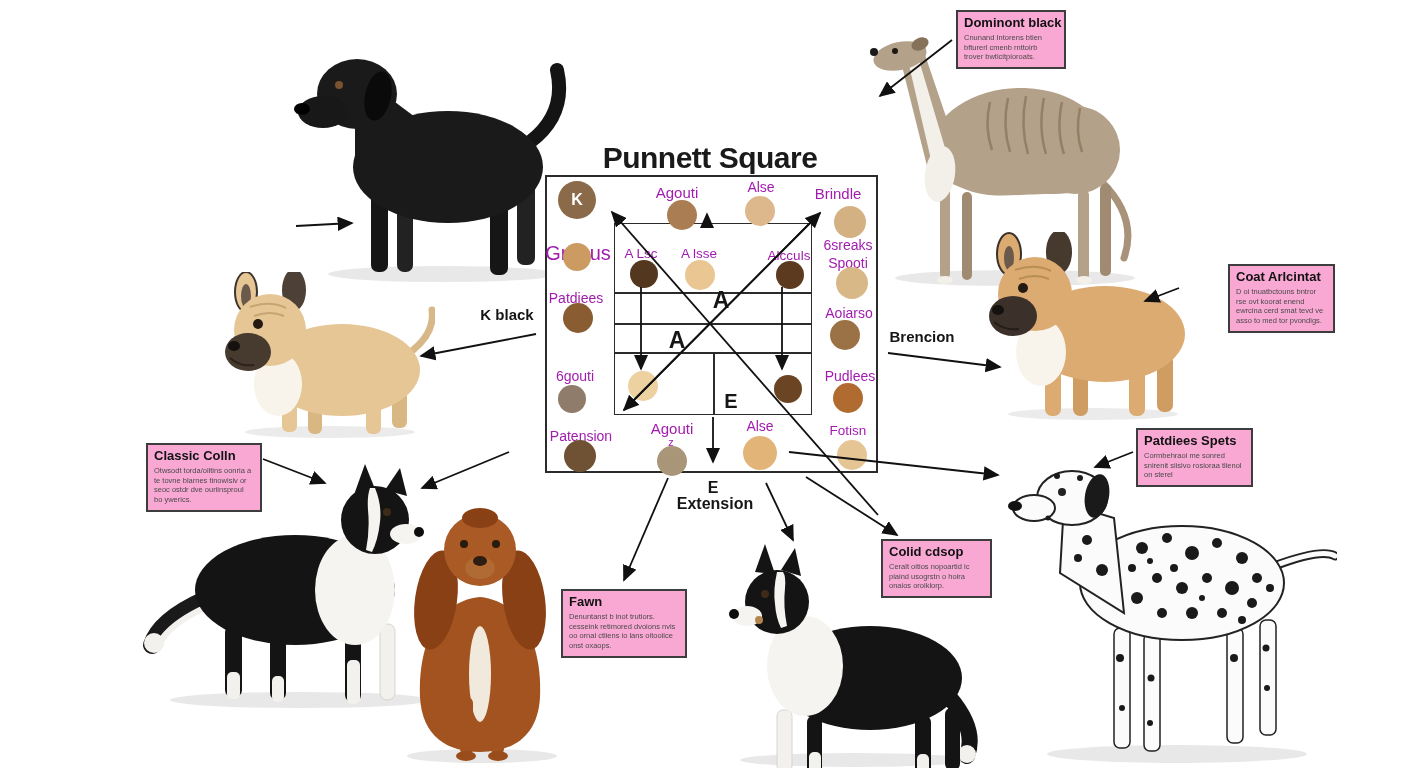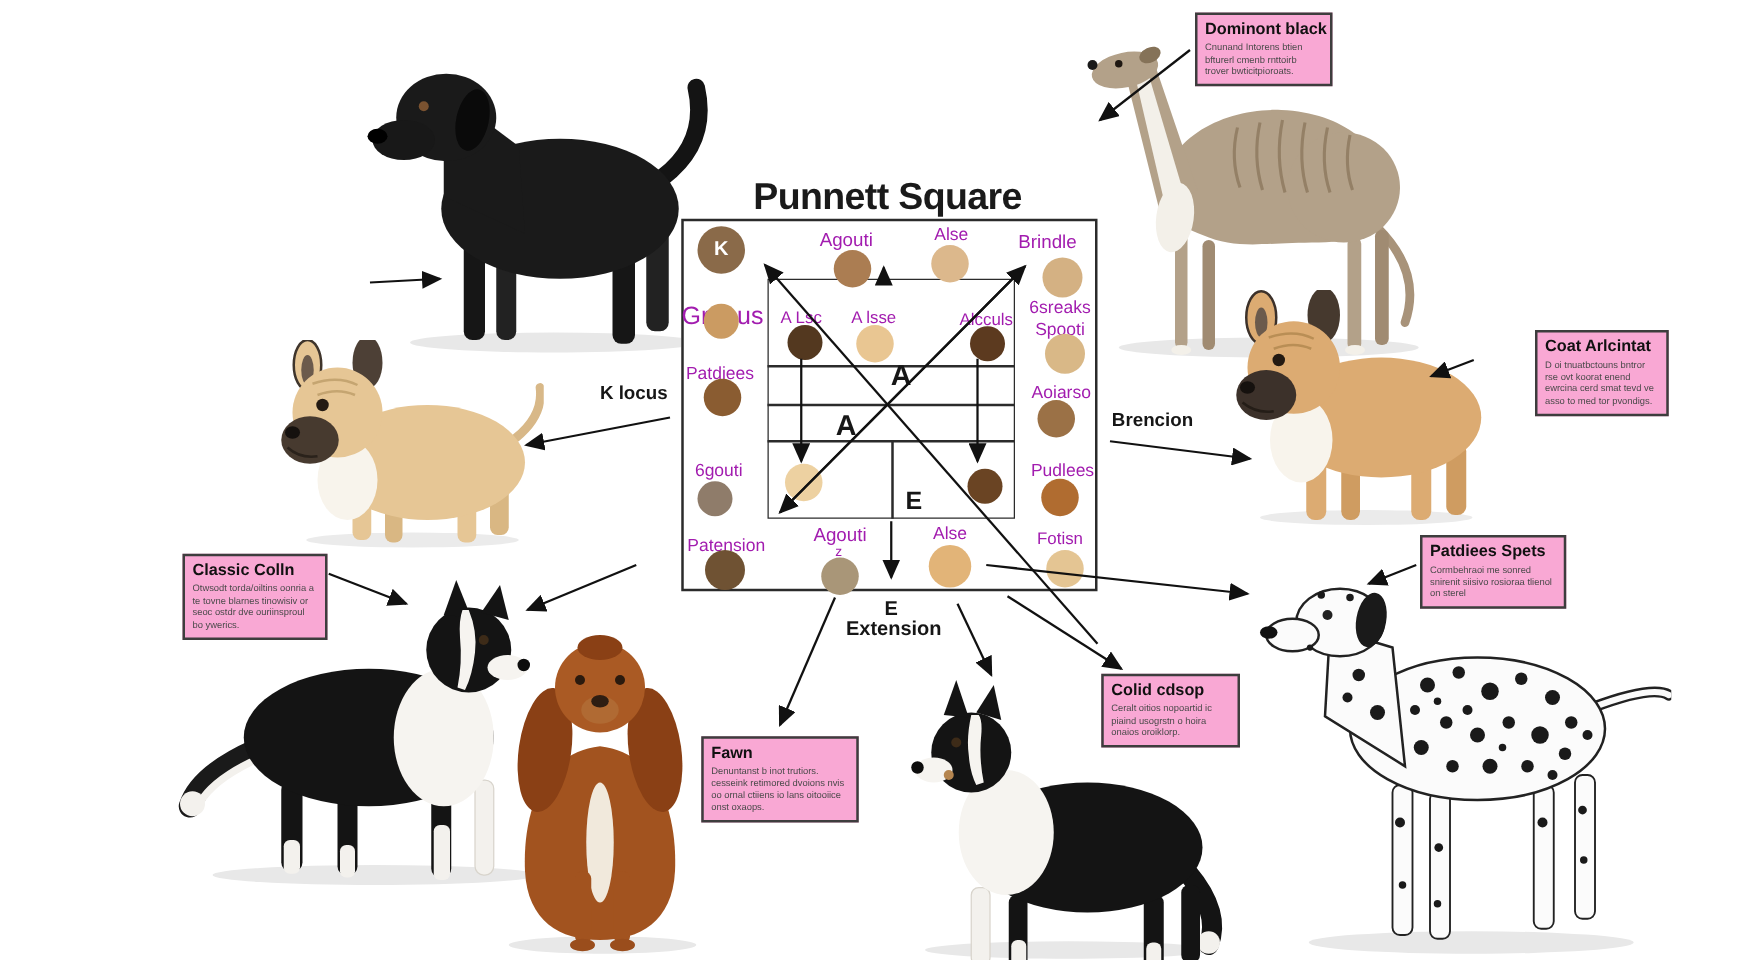--- a/index.html
+++ b/index.html
@@ -289,21 +289,21 @@
 
   <div class="circle" style="left: 643px; top: 386px; width: 30px; height: 30px; background: rgb(237, 209, 161);"></div>
   <div class="circle" style="left: 788px; top: 389px; width: 28px; height: 28px; background: rgb(106, 68, 35);"></div>
 
   <div class="letter" style="left:721px;top:287px;font-size:23px;">A</div>
   <div class="letter" style="left:677px;top:327px;font-size:23px;">A</div>
   <div class="letter" style="left:731px;top:390px;font-size:20px;">E</div>
   <div class="letter" style="left:713px;top:479px;font-size:16px;">E</div>
   <div class="letter" style="left:715px;top:495px;font-size:16px;">Extension</div>
 
-  <div class="letter" style="left:507px;top:306px;font-size:15px;">K locus</div>
+  <div class="letter" style="left:507px;top:306px;font-size:15px;">K black</div>
   <div class="letter" style="left:922px;top:328px;font-size:15px;">Brencion</div>
 
   <svg class="overlay" width="1408" height="768" viewBox="0 0 1408 768">
     <defs>
       <marker id="ah" markerWidth="10" markerHeight="8" refX="8" refY="4" orient="auto">
         <path d="M0,0 L9,4 L0,8 Z" fill="#111"></path>
       </marker>
     </defs>
     <g stroke="#111" stroke-width="1.8" fill="none">
       <line x1="296" y1="226" x2="352" y2="223" marker-end="url(#ah)"></line>

